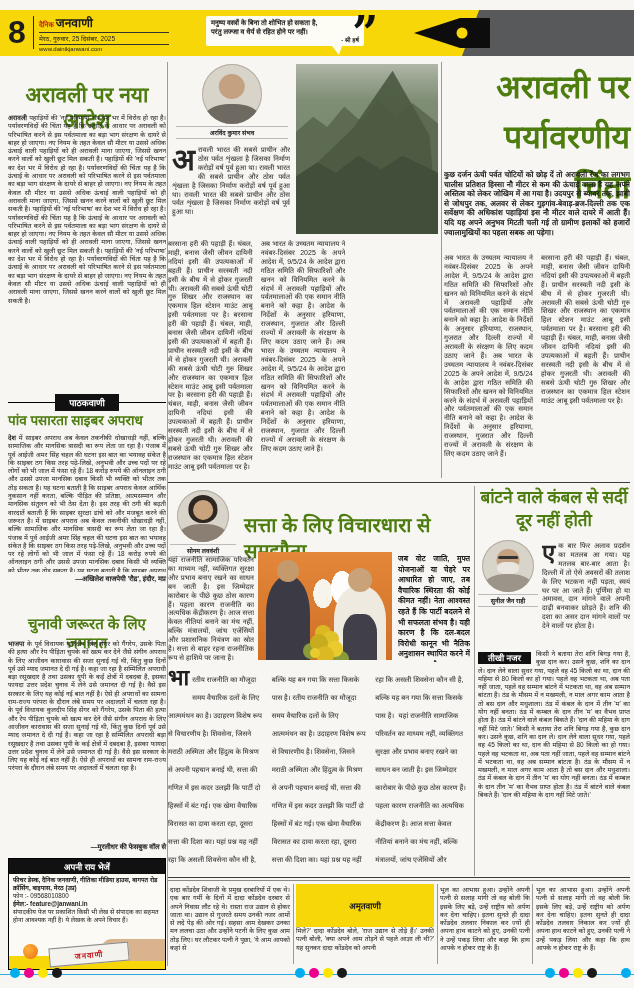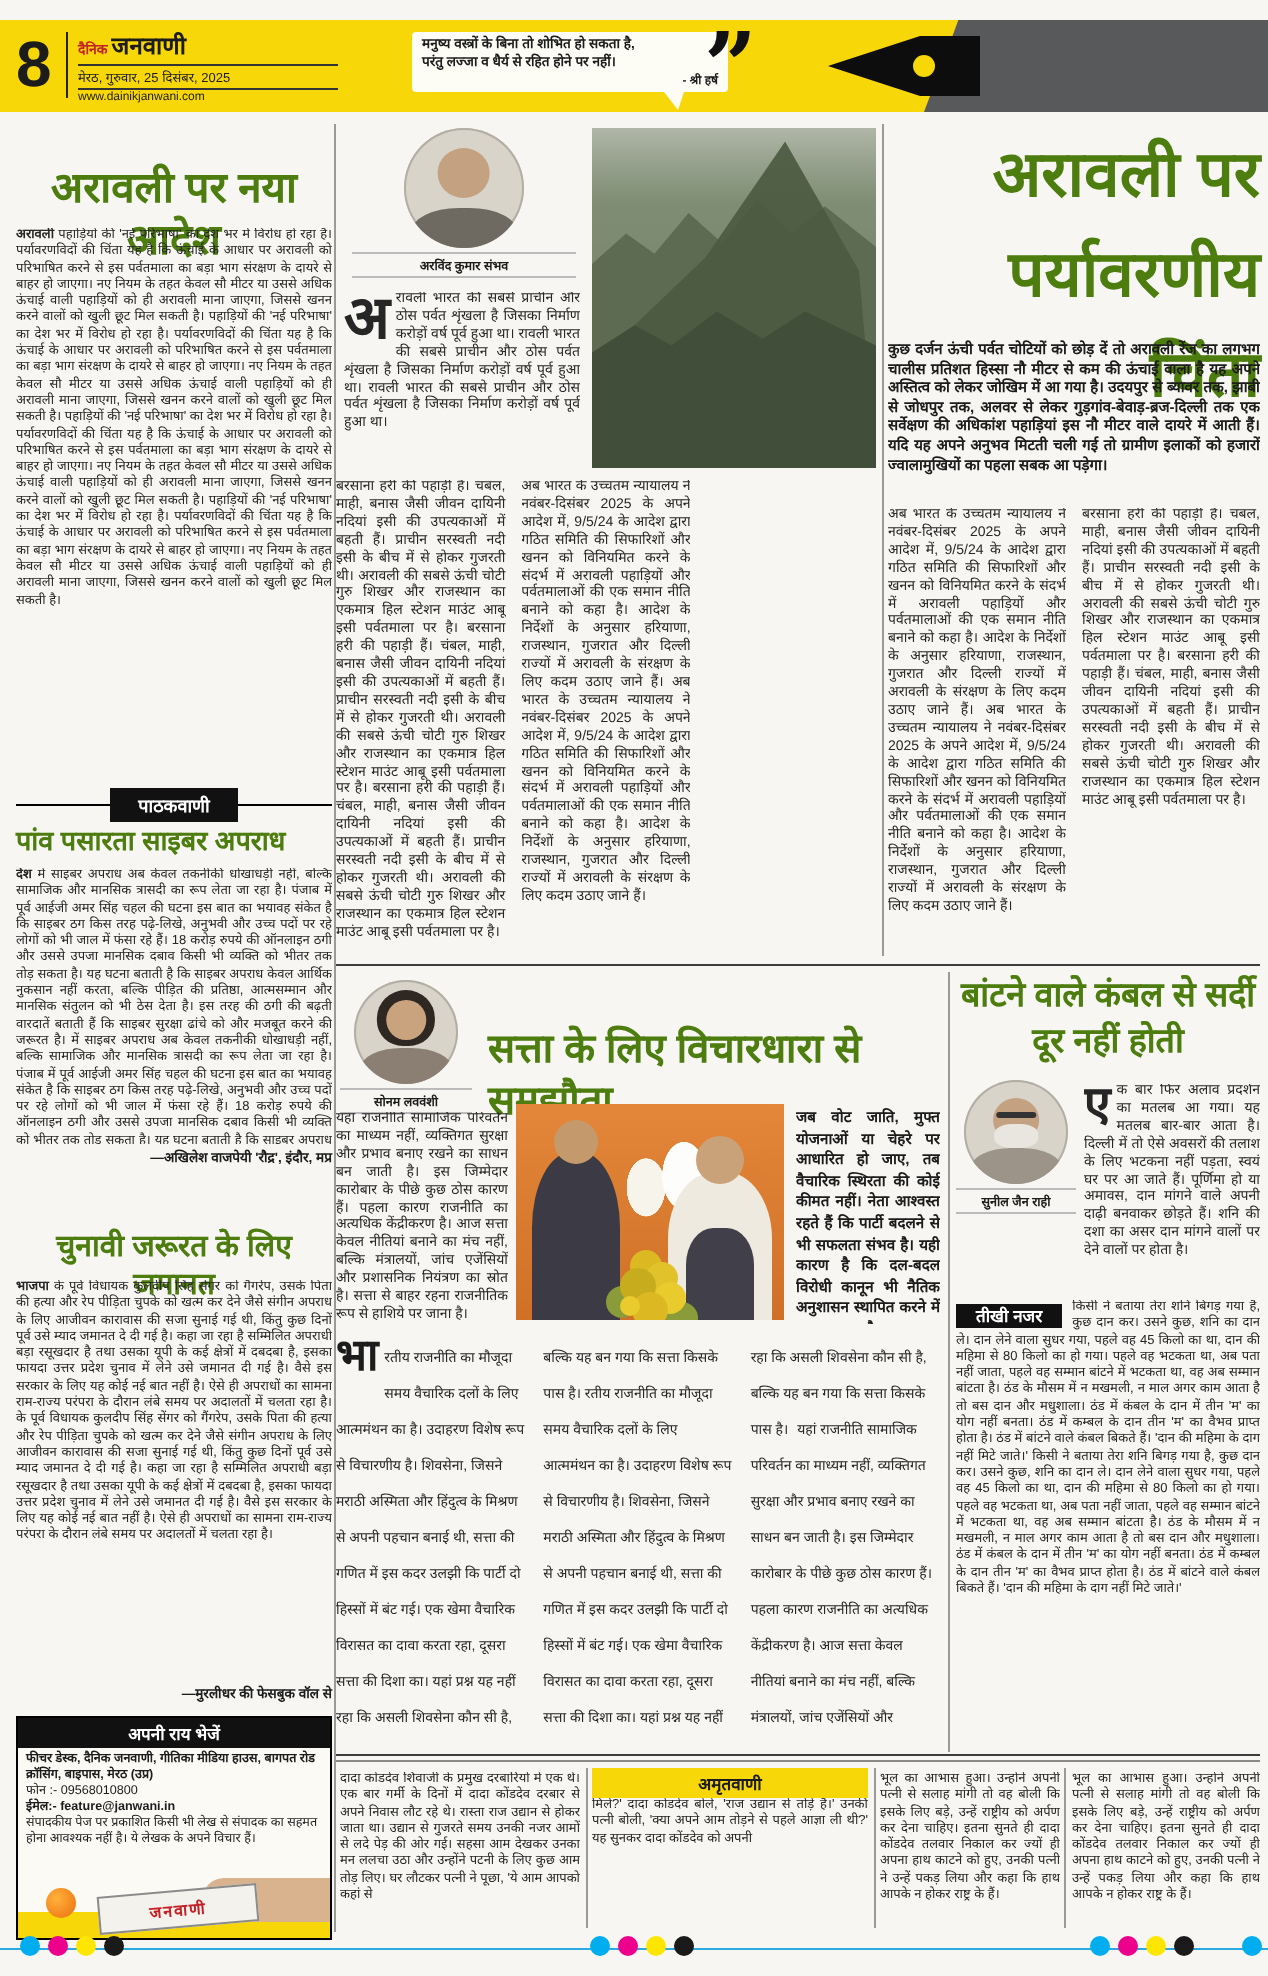--- a/index.html
+++ b/index.html
@@ -116,21 +116,21 @@
   #bl-headline{position:absolute;left:478px;top:486px;width:152px;font-size:17px;line-height:23px;text-align:center;}
   #bl-author{left:478px;top:540px;width:60px;}
   #bl-side{position:absolute;left:542px;top:542px;width:88px;height:102px;}
   #bl-side .dropcap{font-size:24px;line-height:22px;}
   #bl-more{position:absolute;left:478px;top:650px;width:152px;height:224px;overflow:hidden;}
   .inset-label{float:left;background:#111;color:#fff;font-size:8.5px;font-weight:bold;padding:2px 10px;margin:2px 5px 2px 0;}
 
   
   #bt-col1{position:absolute;left:170px;top:886px;width:120px;height:78px;}
   #bt-mid{position:absolute;left:296px;top:884px;width:138px;height:80px;overflow:hidden;}
-  #bt-mid .ylabel{background:#F7D708;font-size:8.5px;font-weight:bold;text-align:center;padding:2px 0;}
+  #bt-mid .ylabel{background:#F7D708;font-size:8.5px;font-weight:bold;text-align:center;padding:16px 0;}
   #bt-mid .bh{font-size:16px;font-weight:bold;text-align:center;line-height:20px;margin:2px 0;}
   #bt-col3{position:absolute;left:440px;top:886px;width:90px;height:78px;}
   #bt-col4{position:absolute;left:536px;top:886px;width:94px;height:78px;}
 
   
   .reg-line{position:absolute;left:0;top:974px;width:634px;height:1px;background:#29abe2;}
   .reg-group{position:absolute;top:968px;display:flex;gap:4px;}
   .reg-dot{width:10px;height:10px;border-radius:50%;}
   .rc{background:#00AEEF;} .rm{background:#EC008C;} .ry{background:#FFE600;} .rk{background:#1A1A1A;}
 </style>

